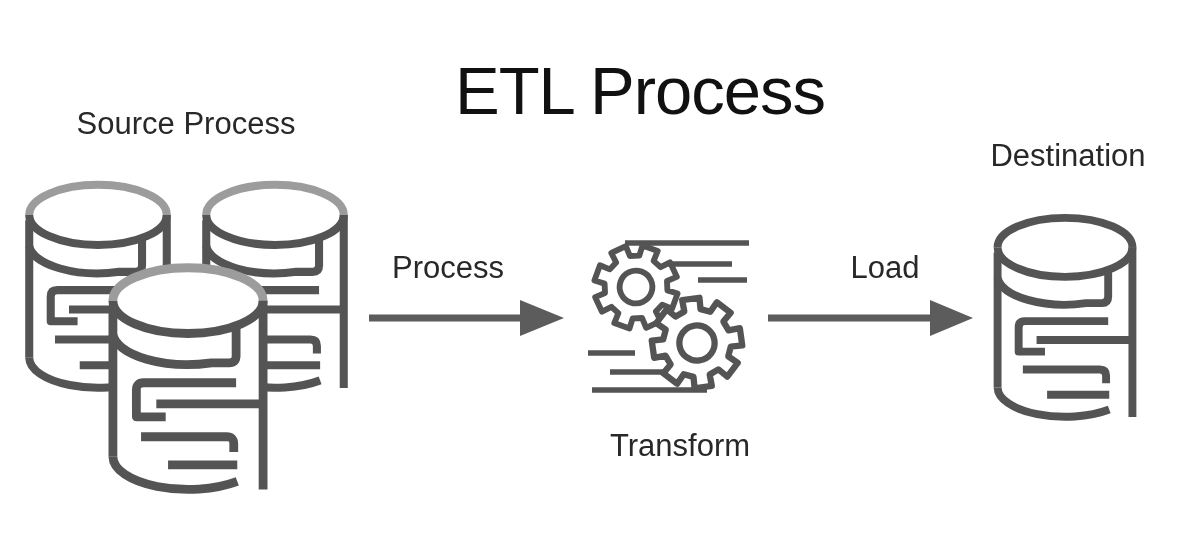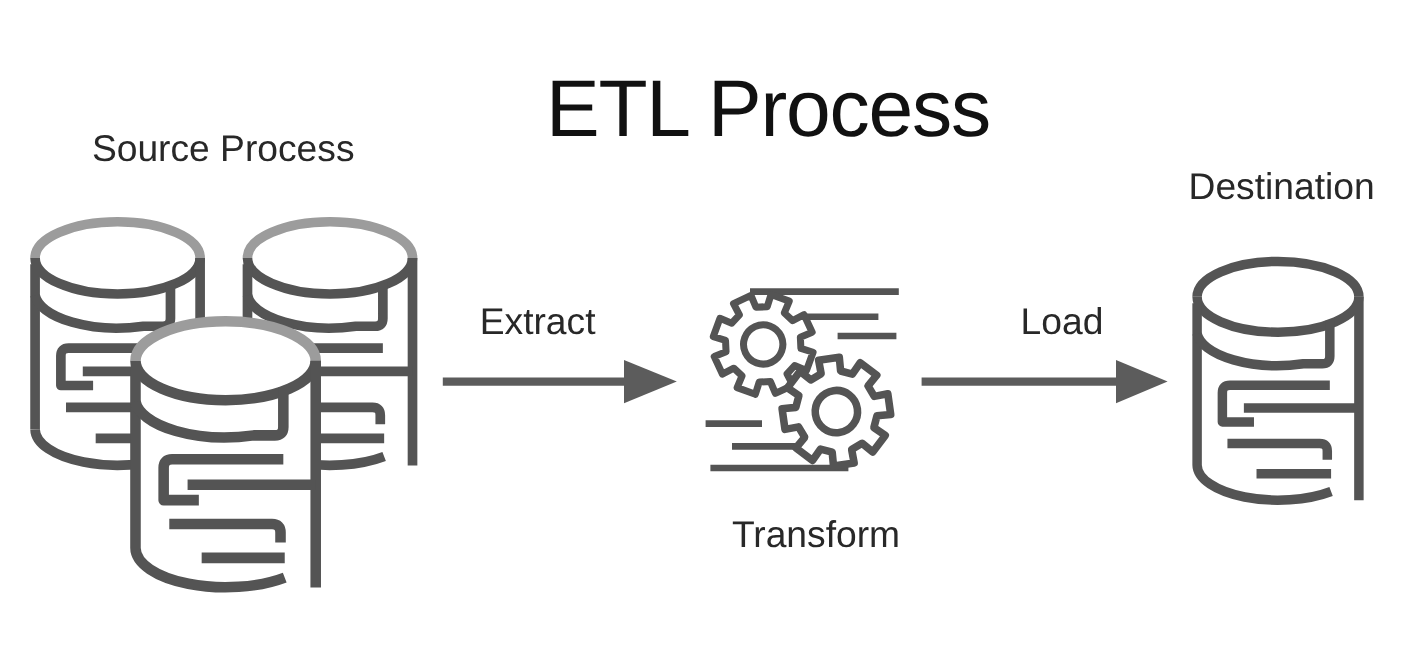--- a/index.html
+++ b/index.html
@@ -62,21 +62,21 @@
 
 <div class="abs cx title">ETL Process</div>
 
 <div class="abs cx node-label" style="left:186px;top:106px">Source Process</div>
 <svg class="icon abs" style="left:8px;top:170px" width="352" height="342" viewBox="0 0 352 342">
   <use href="#db-cyl" class="use-src" x="2" y="3" width="176" height="231"></use>
   <use href="#db-cyl" class="use-src" x="179" y="3" width="176" height="231"></use>
   <use href="#db-cyl" class="use-src" x="92" y="82" width="176" height="258"></use>
 </svg>
 
-<div class="abs cx edge-label" style="left:448px;top:250px">Extract</div>
+<div class="abs cx edge-label" style="left:448px;top:250px">Process</div>
 <svg class="arrow abs" style="left:363px;top:292px" width="204" height="52" viewBox="0 0 204 52">
   <line x1="6" y1="26" x2="159" y2="26" stroke="currentColor" stroke-width="7"></line>
   <polygon points="157,8 157,44 201,26" fill="currentColor"></polygon>
 </svg>
 
 <svg class="icon abs" style="left:578px;top:223px" width="184" height="184" viewBox="0 0 184 184">
   <g stroke="currentColor" stroke-width="5.5" stroke-linecap="butt">
     <line x1="47" y1="20" x2="171" y2="20"></line>
     <line x1="92" y1="41" x2="154" y2="41"></line>
     <line x1="120" y1="57" x2="169" y2="57"></line>

